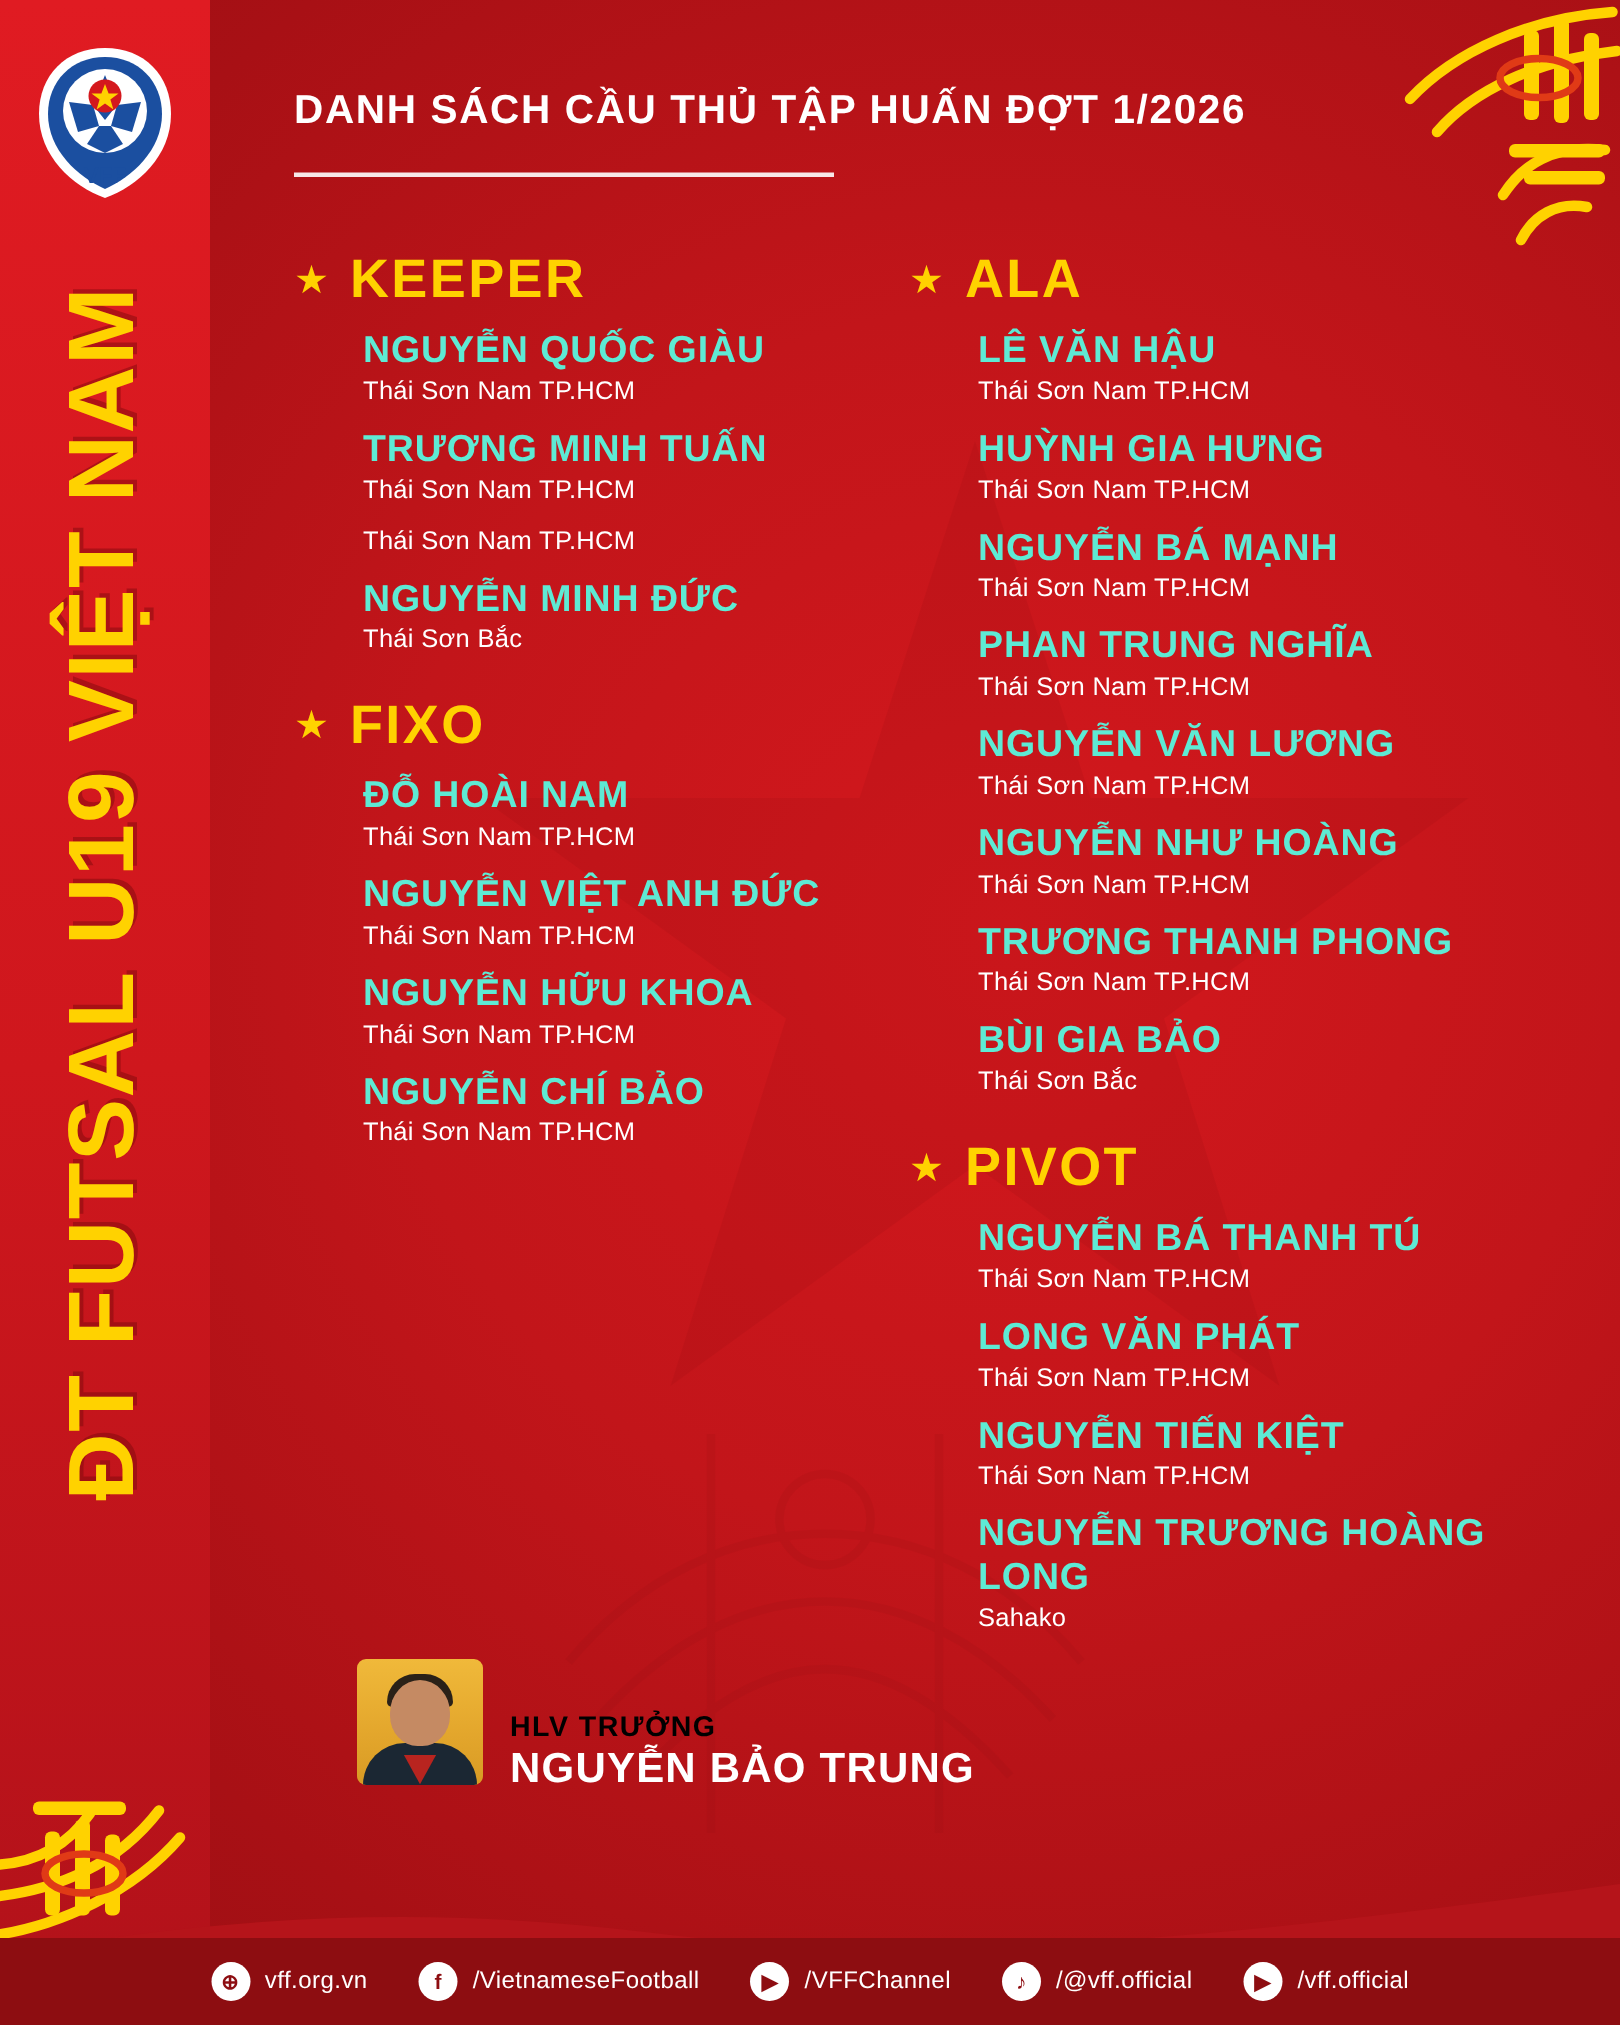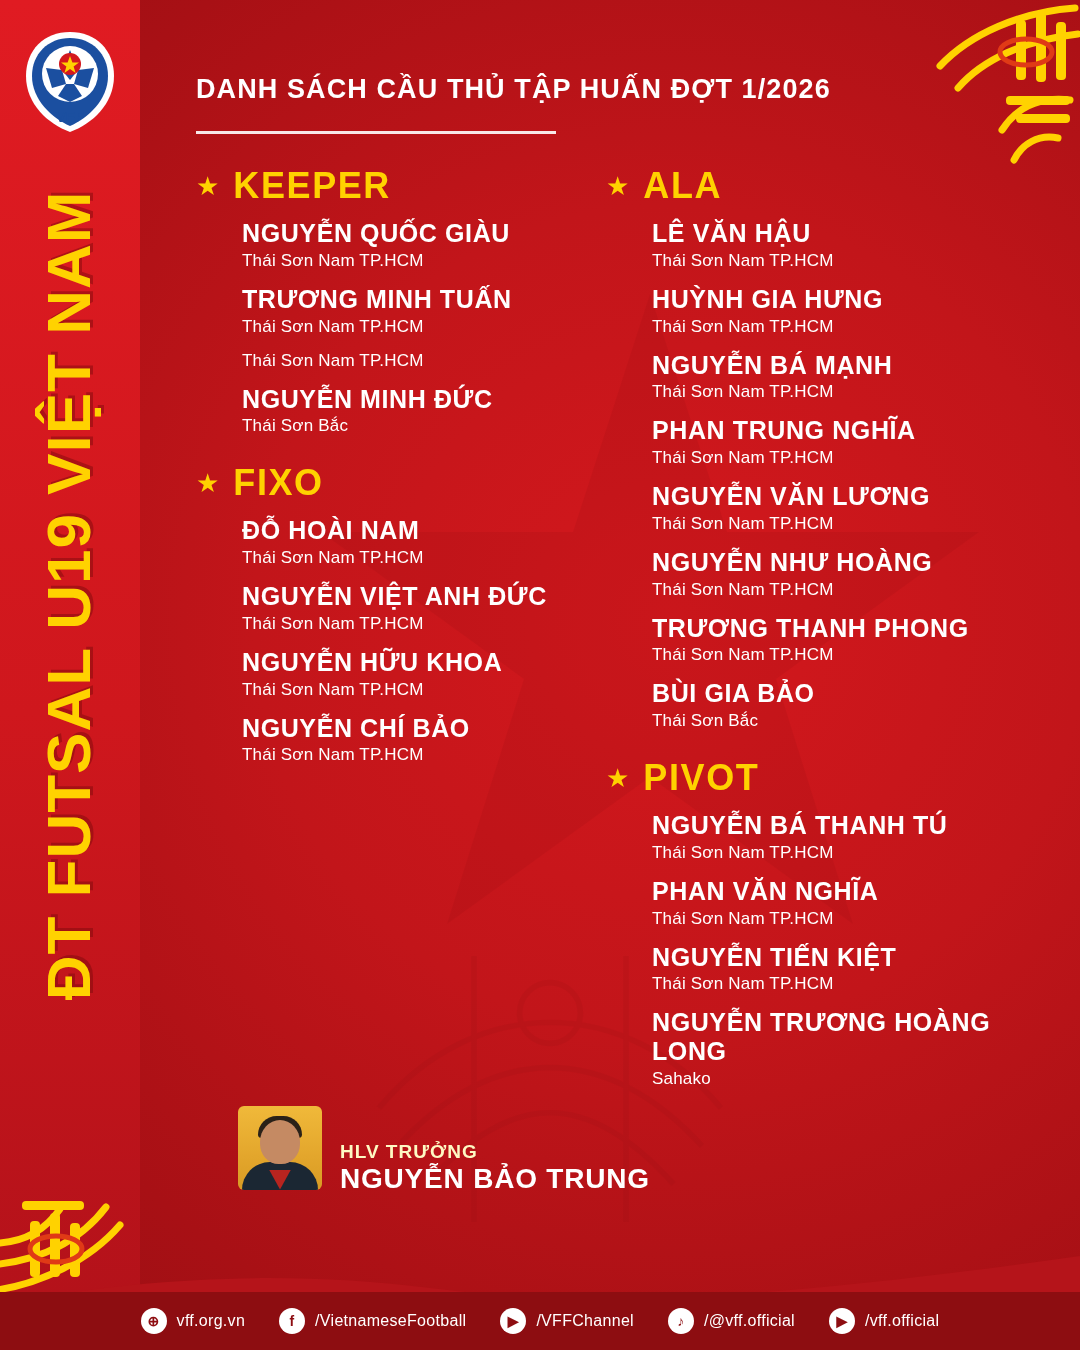--- a/index.html
+++ b/index.html
@@ -71,21 +71,20 @@
   .header {
     position: absolute;
     left: 196px; top: 58px;
     z-index: 5;
   }
   .header h1 {
     font-size: 27px;
     font-weight: 700;
     color: #ffffff;
     letter-spacing: 1.1px;
-    margin-top: 16px;
   }
   .header .rule {
     margin-top: 26px;
     width: 360px;
     height: 3px;
     background: #ffffff;
     opacity: .9;
   }
 
   
@@ -116,21 +115,21 @@
     font-weight: 800;
     letter-spacing: 1.6px;
     color: #ffd200;
   }
 
   .players { padding-left: 46px; }
   .player { margin-bottom: 14px; }
   .player .name {
     font-size: 25px;
     font-weight: 700;
-    color: #ffffff;
+    color: #5eead4;
     letter-spacing: .6px;
     line-height: 1.15;
   }
   .player .club {
     margin-top: 3px;
     font-size: 17px;
     color: #ffffff;
     letter-spacing: .2px;
   }
 
@@ -180,21 +179,21 @@
     position: absolute;
     left: 50%; bottom: 0;
     transform: translateX(-50%);
     width: 22px; height: 20px;
     background: #b8241f;
     clip-path: polygon(50% 100%, 0 0, 100% 0);
   }
   .coach-role {
     font-size: 19px;
     font-weight: 700;
-    color: #fef9c3;
+    color: #000000;
     letter-spacing: 1px;
     margin-top: 41px;
   }
   .coach-name {
     margin-top: 0;
     font-size: 28px;
     font-weight: 800;
     color: #ffffff;
     letter-spacing: .8px;
   }
@@ -408,21 +407,21 @@
         <div class="group-head">
           <span class="star">★</span>
           <span class="title">PIVOT</span>
         </div>
         <div class="players">
           <div class="player">
             <div class="name">NGUYỄN BÁ THANH TÚ</div>
             <div class="club">Thái Sơn Nam TP.HCM</div>
           </div>
           <div class="player">
-            <div class="name">PHAN VĂN NGHĨA</div>
+            <div class="name">LONG VĂN PHÁT</div>
             <div class="club">Thái Sơn Nam TP.HCM</div>
           </div>
           <div class="player">
             <div class="name">NGUYỄN TIẾN KIỆT</div>
             <div class="club">Thái Sơn Nam TP.HCM</div>
           </div>
           <div class="player">
             <div class="name">NGUYỄN TRƯƠNG HOÀNG LONG</div>
             <div class="club">Sahako</div>
           </div>

